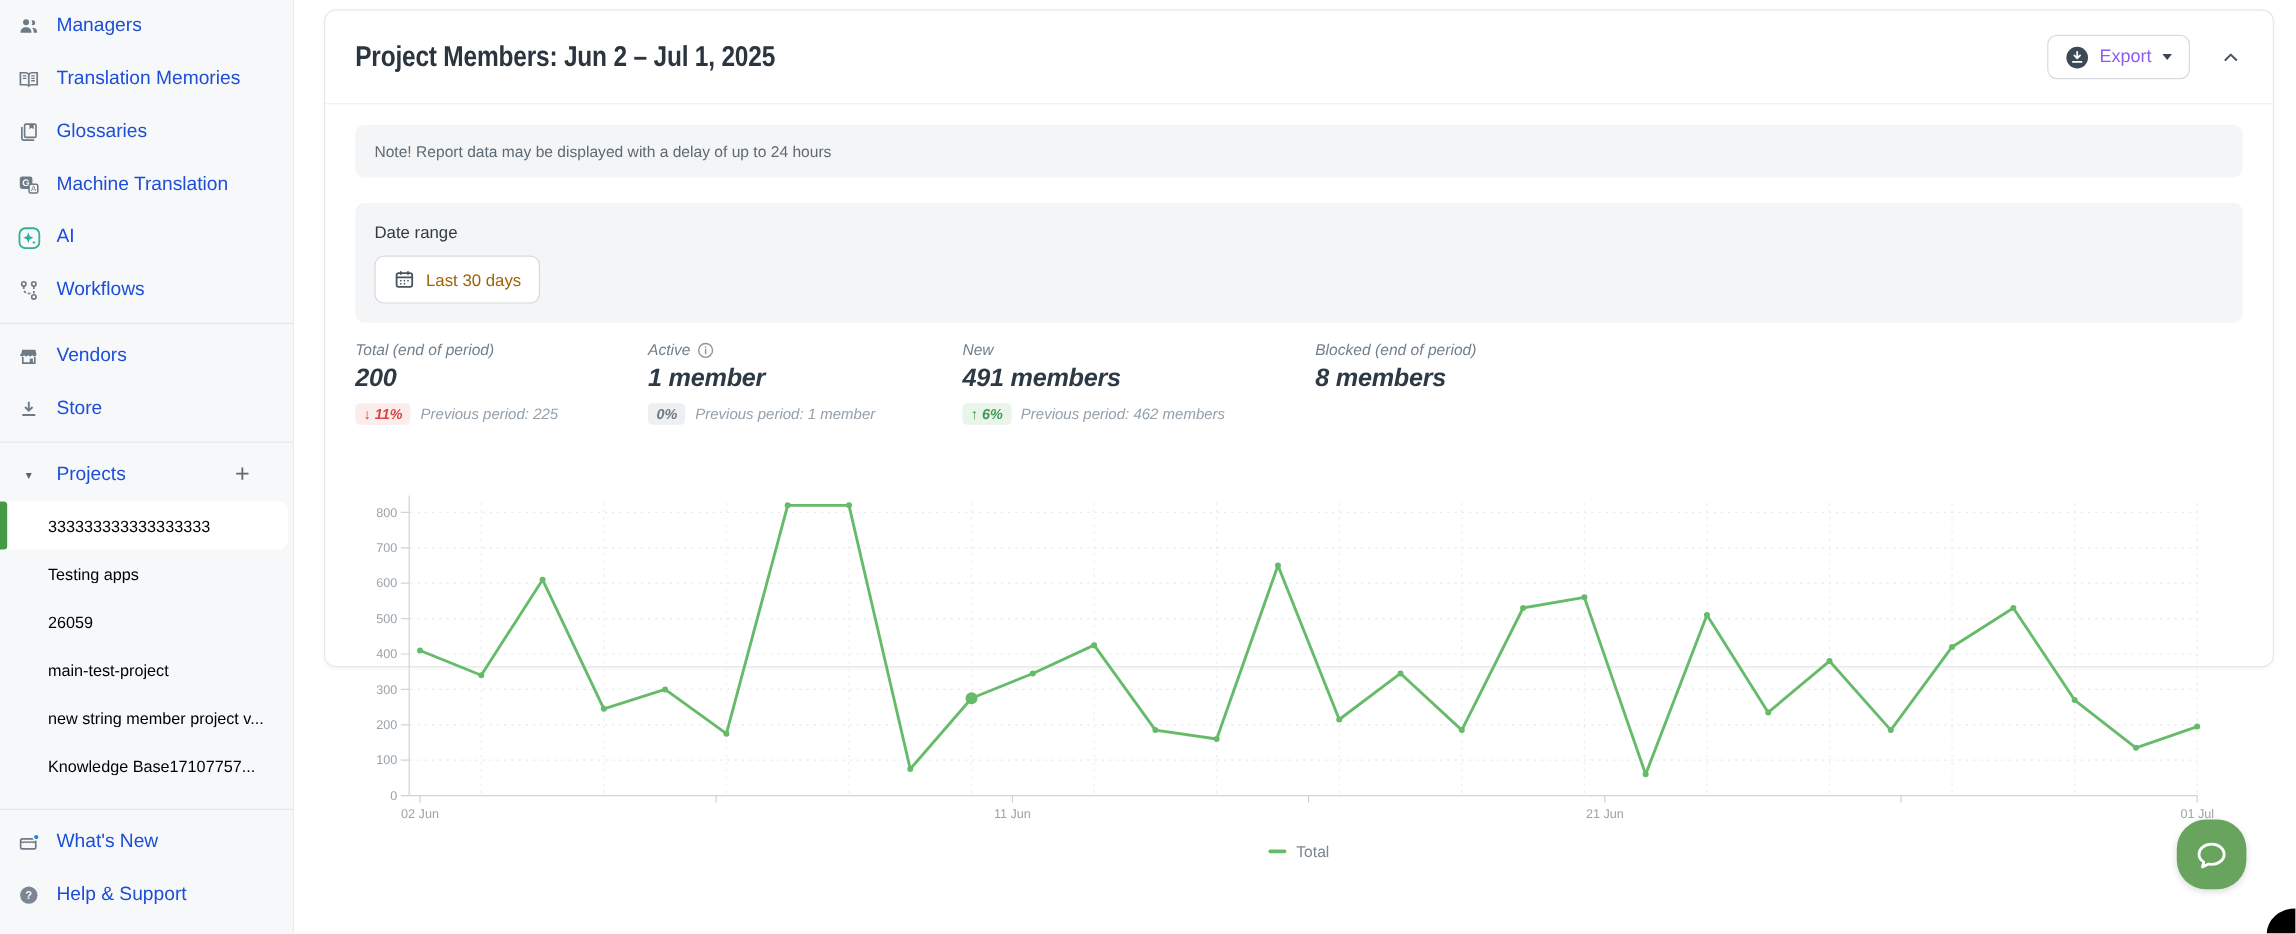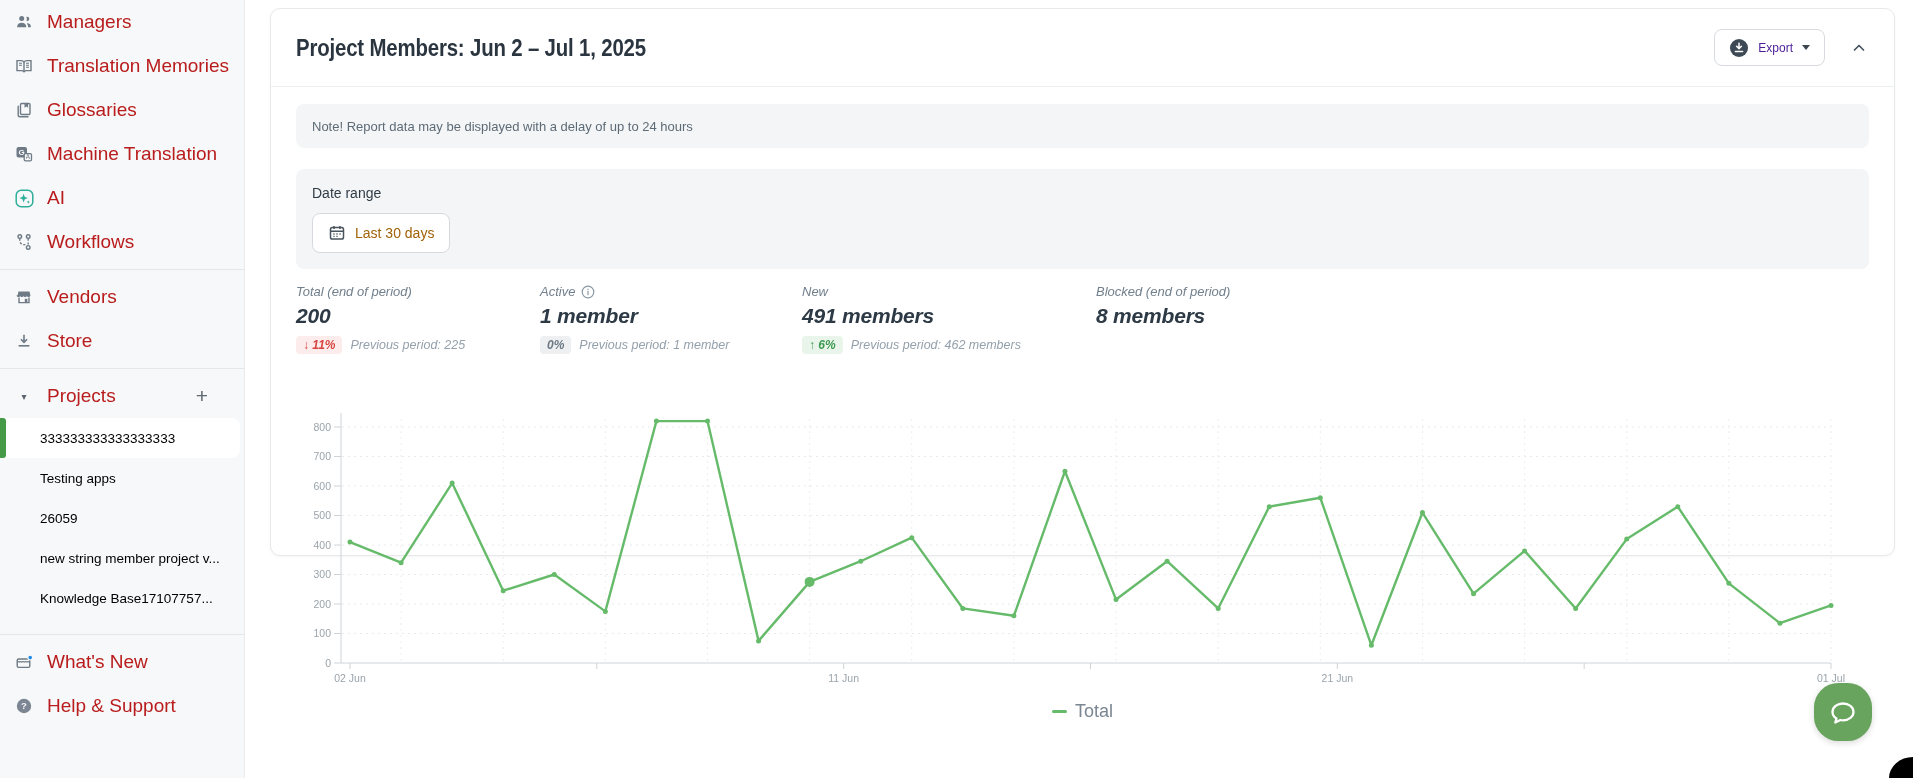--- a/index.html
+++ b/index.html
@@ -7,21 +7,21 @@
               font-family:"Liberation Sans", sans-serif; color:#3d4751; }
   body { position:relative; }
 
   
   .sidebar { position:absolute; left:0; top:0; width:245px; height:778px;
              background:#f7f8f9; border-right:1px solid #e9ebed; padding-top:0; }
   .nav-item { display:flex; align-items:center; height:44px; padding:0 10px 0 14px;
               cursor:pointer; }
   .nav-item .ico { width:20px; height:20px; display:flex; align-items:center;
                    justify-content:center; margin-right:13px; flex:0 0 20px; }
-  .nav-label { font-size:19px; color:#b91c1c; white-space:nowrap; overflow:hidden; }
+  .nav-label { font-size:16px; color:#1d4ed8; white-space:nowrap; overflow:hidden; }
   .sb-divider { height:1px; background:#e4e7e9; margin:5px 0; border:0; }
   .projects-header { display:flex; align-items:center; height:44px; padding:0 36px 0 14px; }
   .caret { font-size:10px; color:#5a646e; width:20px; text-align:center; margin-right:13px; }
   .plus-btn { margin-left:auto; font-size:21px; font-weight:300; color:#5f6a74; line-height:20px; cursor:pointer; }
   .proj-item { display:flex; align-items:center; height:40px; padding:0 8px 0 40px;
                font-size:13.5px; color:#000000; cursor:pointer; position:relative; }
   .proj-item span { white-space:nowrap; overflow:hidden; text-overflow:ellipsis; }
   .proj-item.active { background:#ffffff; width:240px; border-radius:0 8px 8px 0; }
   .active-bar { position:absolute; left:0; top:0; width:6px; height:100%;
                 background:#459a47; border-radius:0 3px 3px 0; }
@@ -30,21 +30,21 @@
   .card { position:absolute; left:270px; top:8px; width:1625px; height:548px;
           background:#fff; border:1px solid #e7e9eb; border-radius:10px;
           box-shadow:0 1px 3px rgba(40,50,60,.05); }
   .card-header { height:78px; display:flex; align-items:center; padding:0 25px;
                  border-bottom:1px solid #edeff1; }
   .page-title { font-size:24px; font-weight:700; color:#2a3540; letter-spacing:-.2px;
                 transform:scaleX(.85); transform-origin:left center; white-space:nowrap; }
   .header-actions { margin-left:auto; display:flex; align-items:center; gap:24px; }
   .export-btn { display:flex; align-items:center; gap:9px; height:37px; padding:0 14px;
                 background:#fff; border:1px solid #d7dbdf; border-radius:8px; cursor:pointer; }
-  .export-btn .lbl { font-size:12px; color:#4c1d95; }
+  .export-btn .lbl { font-size:15px; color:#8b5cf6; }
   .caret-down { width:0; height:0; border-left:4.5px solid transparent;
                 border-right:4.5px solid transparent; border-top:5.5px solid #3c4650; }
   .collapse-btn { background:none; border:none; cursor:pointer; display:flex; }
 
   .card-body { padding:17px 25px 0; }
   .note-banner { height:44px; background:#f4f5f6; border-radius:8px; display:flex;
                  align-items:center; padding:0 16px; margin-bottom:21px; }
   .note-text { font-size:13px; color:#5d6b77; }
 
   .range-panel { height:100px; background:#f4f5f6; border-radius:8px; padding:16px 16px 0; margin-bottom:13px; }
@@ -64,21 +64,21 @@
   .badge { font-size:12px; font-weight:700; border-radius:4px; padding:2px 7px; }
   .badge.red   { color:#d64540; background:#fdecec; }
   .badge.green { color:#3d9a50; background:#e9f5ea; }
   .badge.gray  { color:#6b7884; background:#edeff1; }
   .prev { font-size:12.5px; color:#94a0ab; }
 
   
   .chart-wrap { margin-top:38px; }
   .legend { display:flex; justify-content:center; align-items:center; gap:8px; margin-top:4px; }
   .legend-dash { width:15px; height:3px; border-radius:2px; background:#66bb6a; }
-  .legend-label { font-size:18px; color:#7a8691; }
+  .legend-label { font-size:13px; color:#7a8691; }
 
   
   .chat-widget { position:absolute; left:1814px; top:683px; width:58px; height:58px;
                  background:#68a45e; border-radius:42%; display:flex; align-items:center;
                  justify-content:center; cursor:pointer; box-shadow:0 2px 6px rgba(0,0,0,.15); }
   .corner-artifact { position:absolute; right:0; bottom:0; width:24px; height:21px;
                      background:#000; border-top-left-radius:100% 100%; }
   svg text { font-family:"Liberation Sans", sans-serif; }
 </style>
 </head>
@@ -192,20 +192,23 @@
 
   <div class="proj-item active">
     <span class="active-bar"></span>
     <span>333333333333333333</span>
   </div>
   <div class="proj-item">
     <span>Testing apps</span>
   </div>
   <div class="proj-item">
     <span>26059</span>
+  </div>
+  <div class="proj-item">
+    <span>main-test-project</span>
   </div>
   <div class="proj-item">
     <span>new string member project v...</span>
   </div>
   <div class="proj-item">
     <span>Knowledge Base17107757...</span>
   </div>
 
   <hr class="sb-divider" style="margin-top:16px;">
 

